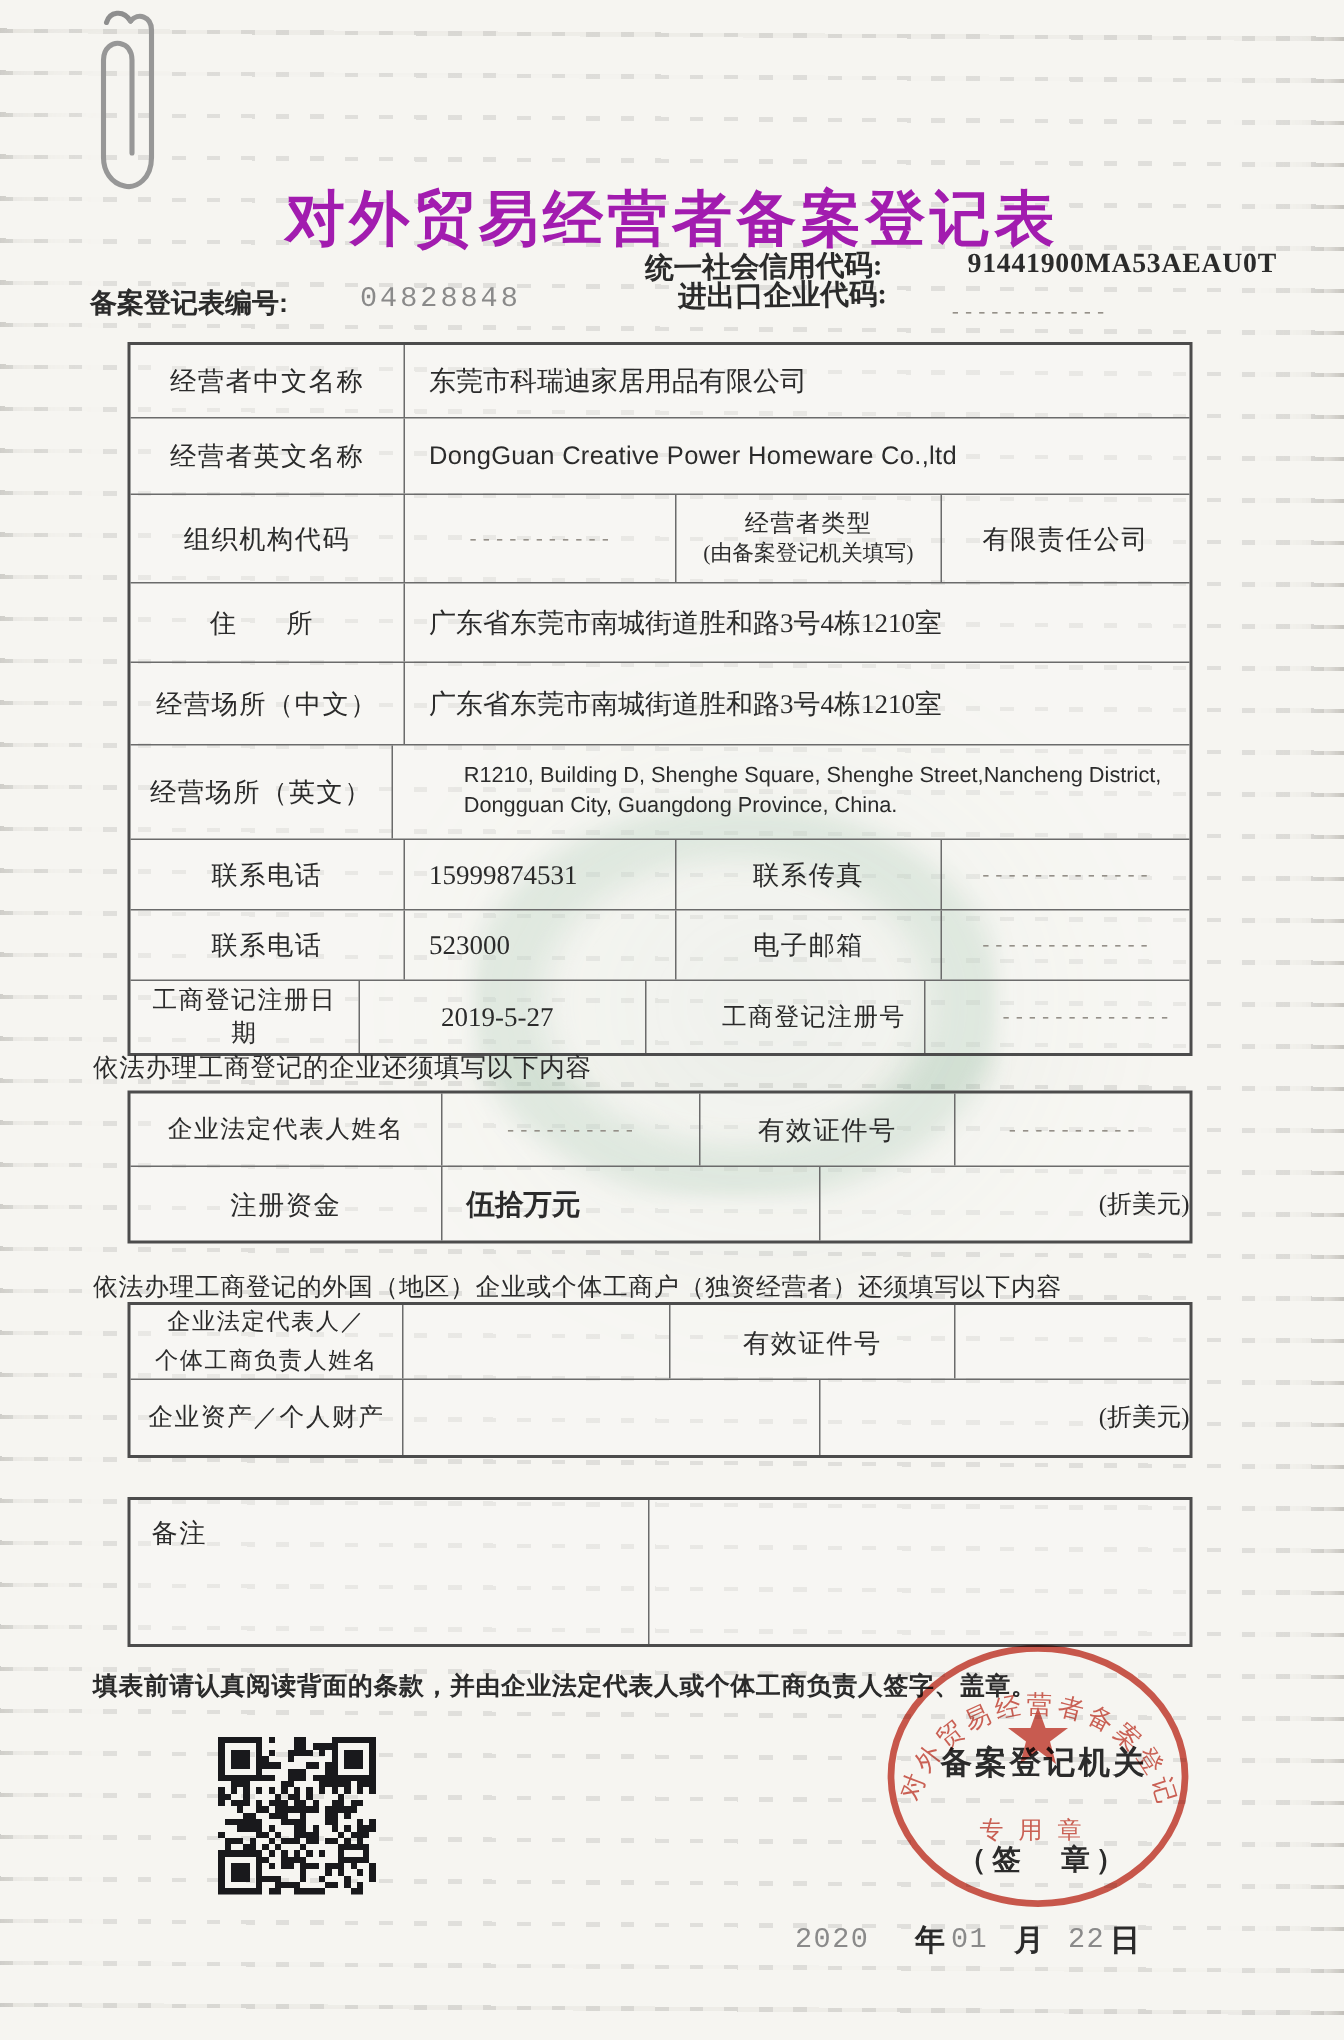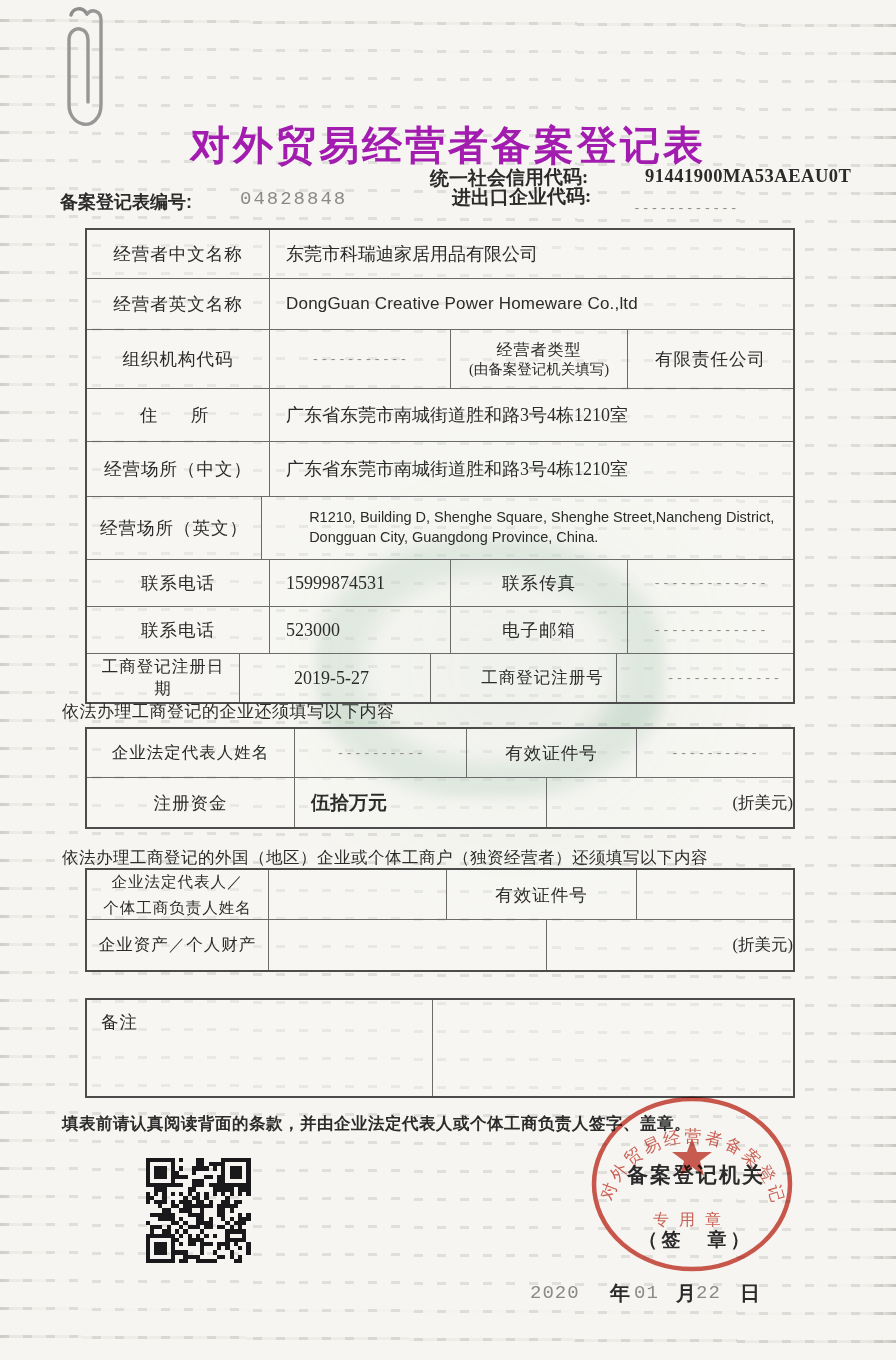--- a/index.html
+++ b/index.html
@@ -521,16 +521,16 @@
       <textPath href="#arcpath" startOffset="6%">对外贸易经营者备案登记</textPath>
     </text>
     <polygon points="106,46 111,60 126,60 114,69 118,84 106,75 94,84 98,69 86,60 101,60" fill="#c5392b" opacity="0.88"></polygon>
     <text x="106" y="133" text-anchor="middle" font-family="Liberation Serif, DejaVu Serif, serif" font-size="16" letter-spacing="10" fill="#c5392b" opacity="0.85">专用章</text>
   </svg>
 
   <div class="abs dnum" style="left:530px;top:1282px;">2020</div>
   <div class="abs dchar" style="left:610px;top:1280px;">年</div>
   <div class="abs dnum" style="left:634px;top:1282px;">01</div>
   <div class="abs dchar" style="left:676px;top:1280px;">月</div>
-  <div class="abs dnum" style="left:696px;top:1282px;">22</div>
+  <div class="abs dnum" style="left:712px;top:1282px;">22</div>
   <div class="abs dchar" style="left:740px;top:1280px;">日</div>
 
 </div>
 
 </body></html>

